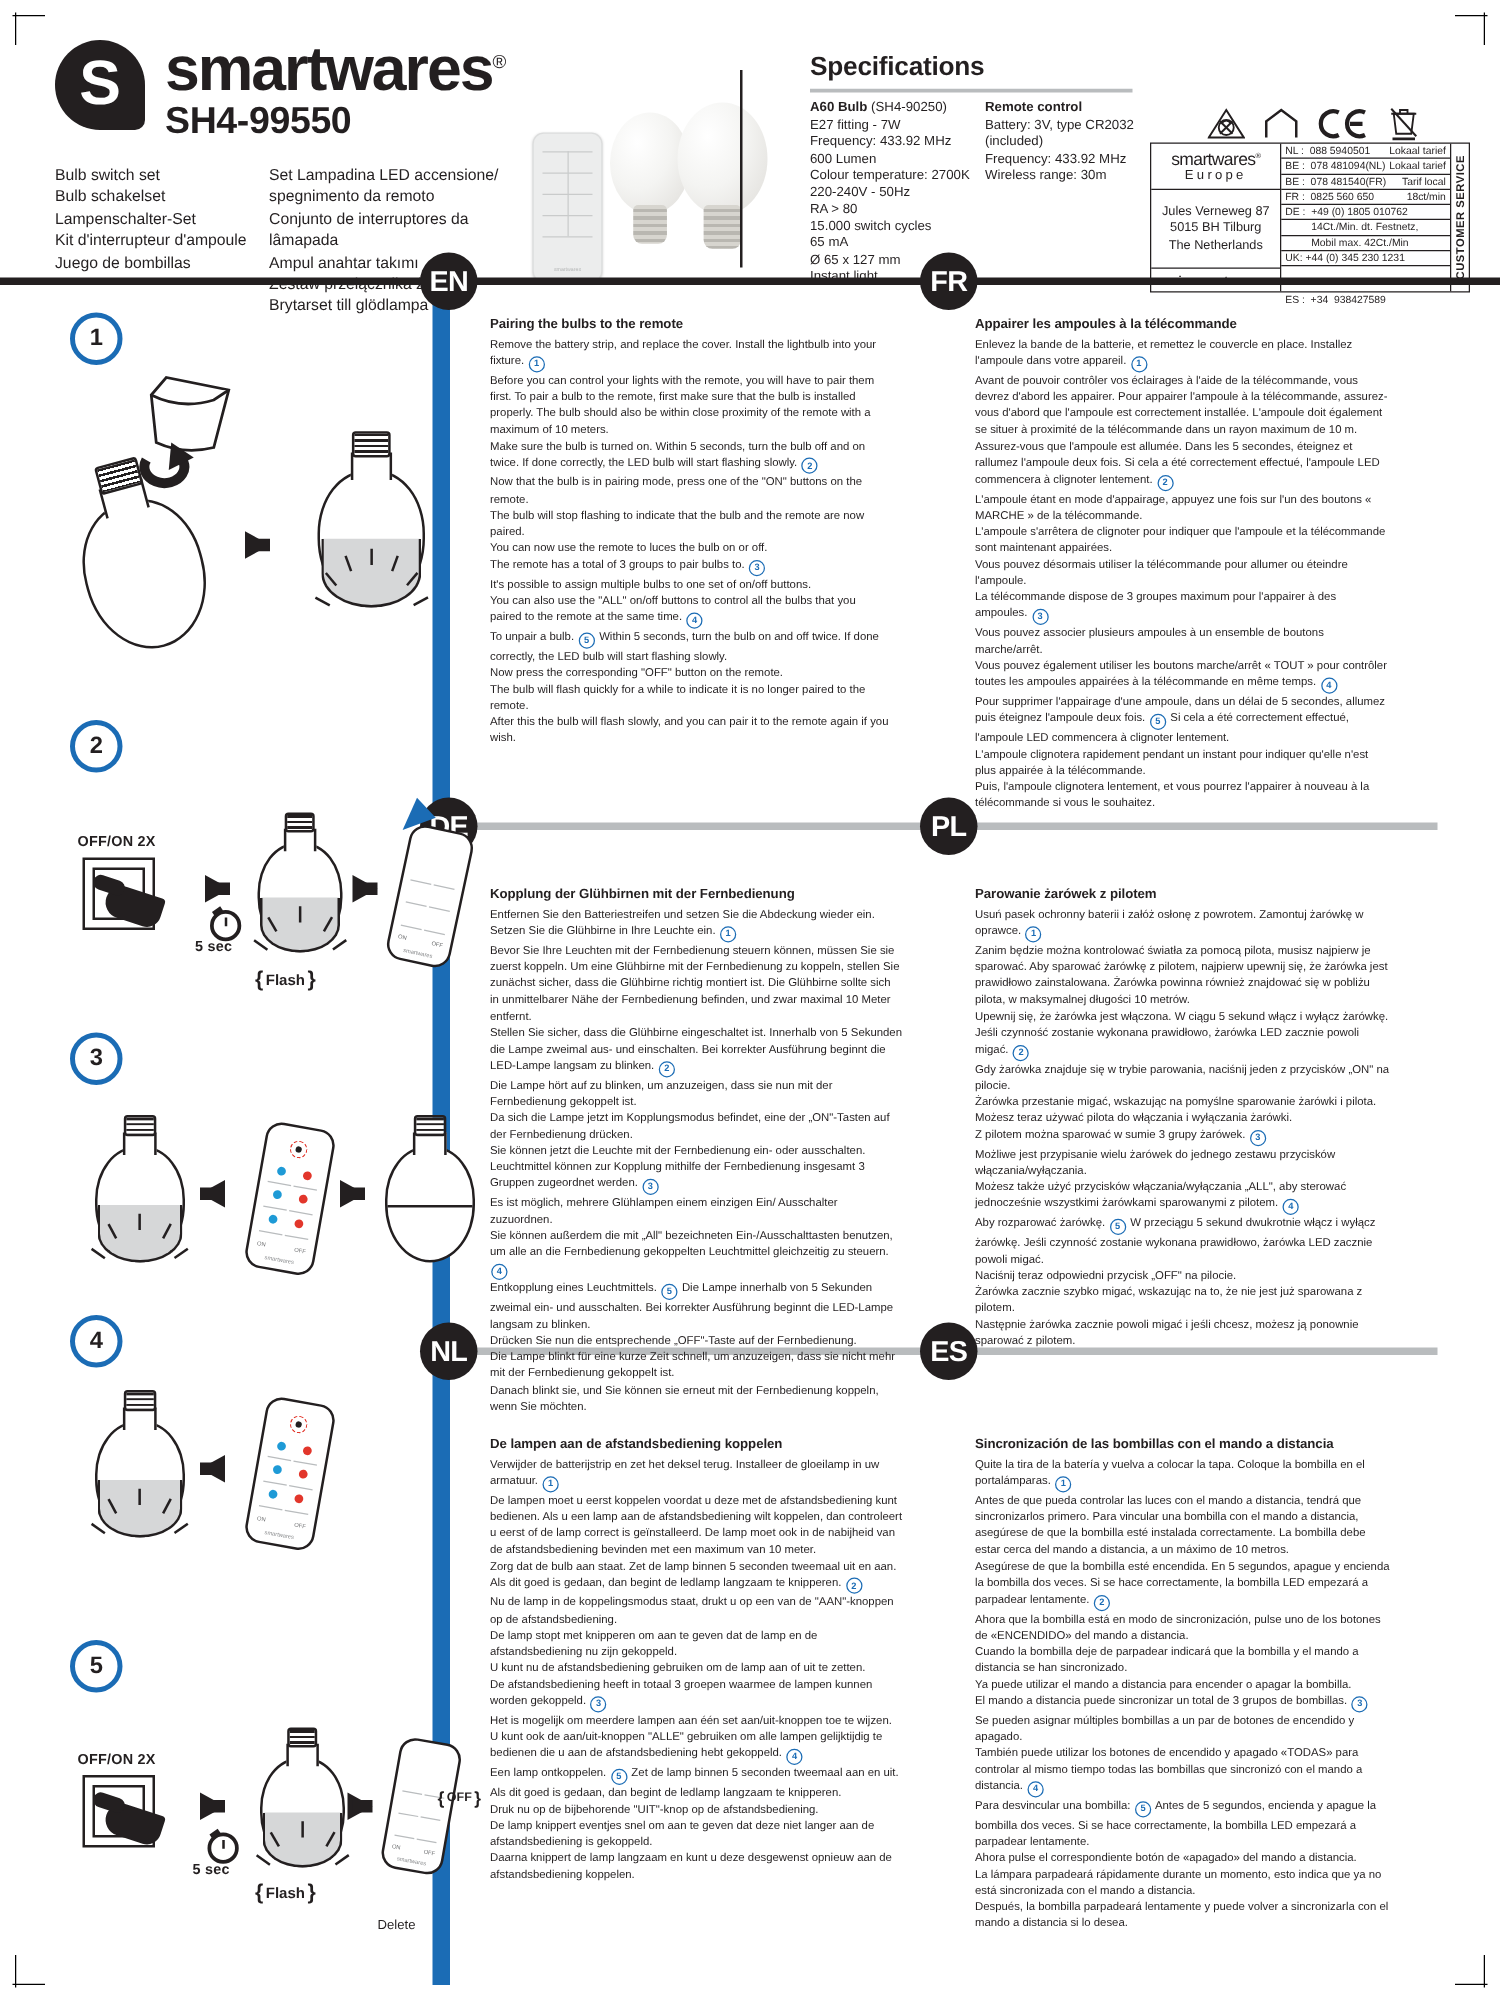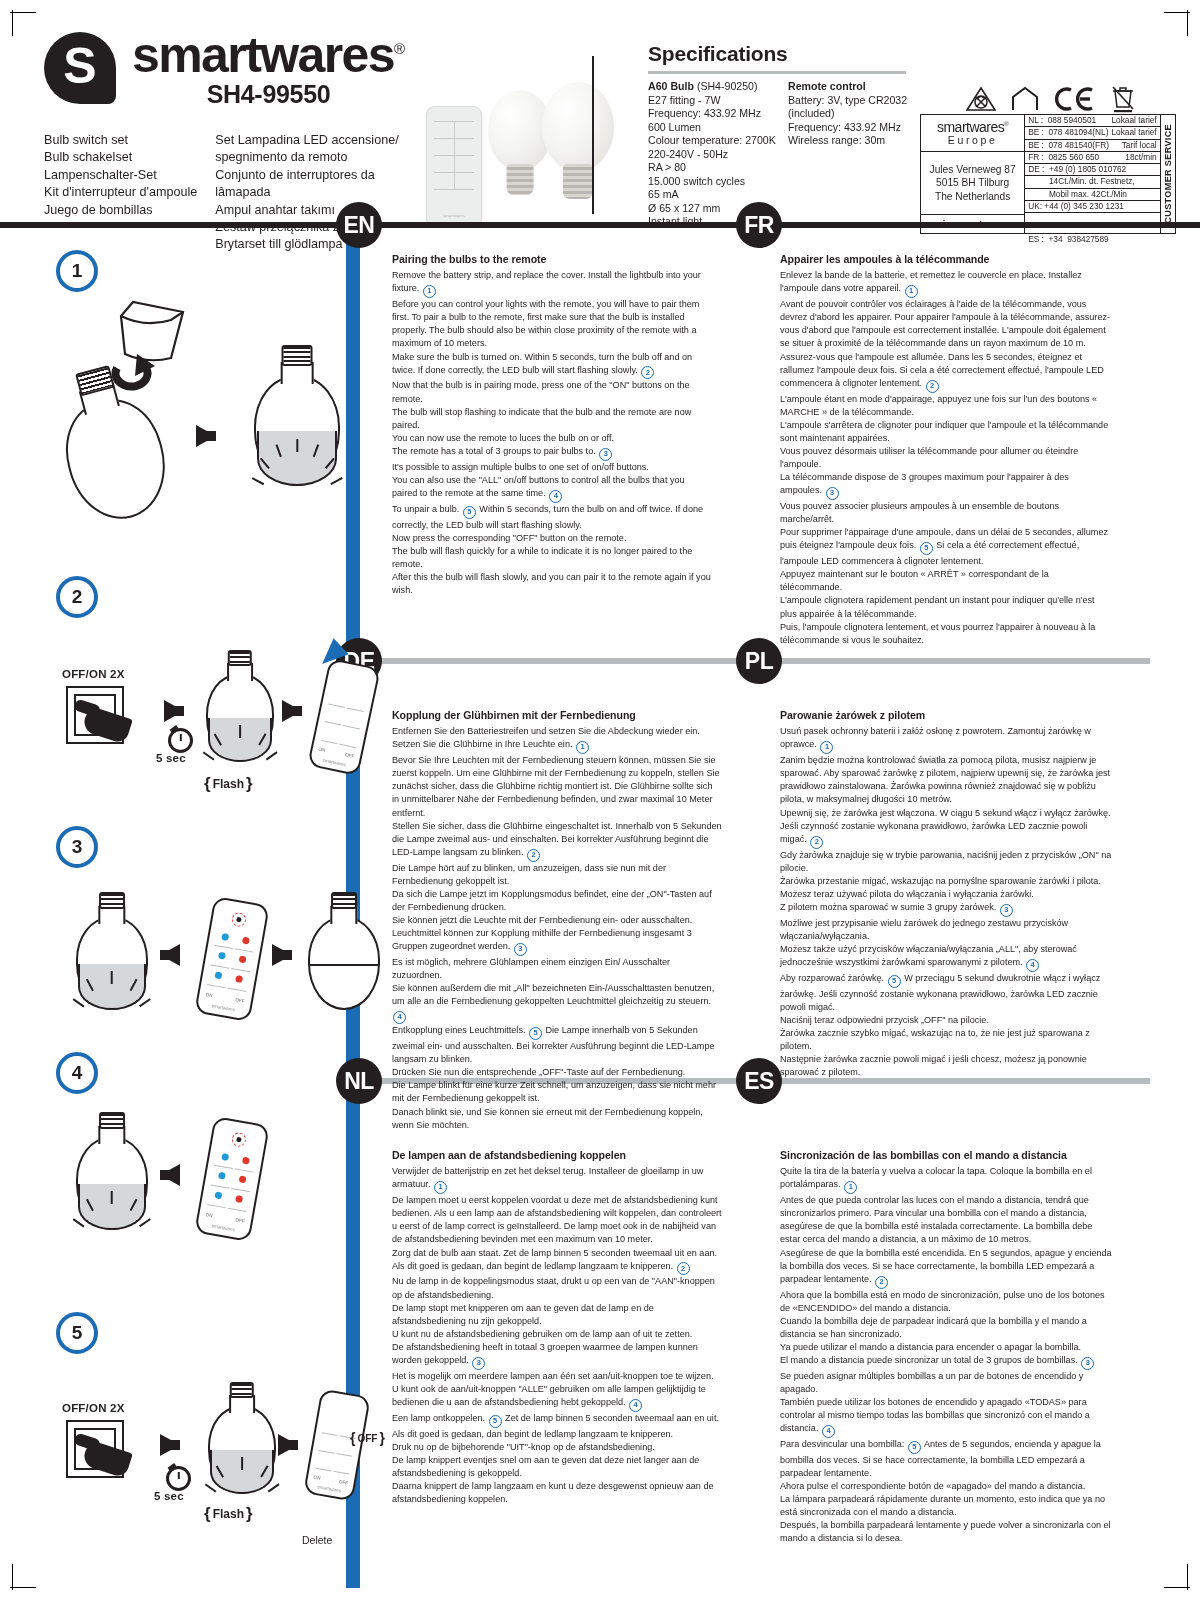--- a/index.html
+++ b/index.html
@@ -13,21 +13,21 @@
 
   
   .header{position:absolute;left:36px;top:28px;width:1126px;height:186px;}
   .logo-wrap{position:absolute;left:8px;top:4px;display:flex;align-items:flex-start;}
   .logo-mark{width:72px;height:72px;background:#231f20;border-radius:50% 50% 8px 50%;
              display:flex;align-items:center;justify-content:center;}
   .logo-mark span{color:#fff;font-size:50px;font-weight:bold;line-height:1;margin-top:-4px;}
   .brand-block{margin-left:16px;}
   .brand{font-size:50px;font-weight:bold;letter-spacing:-1.6px;line-height:.92;color:#231f20;position:relative;}
   .brand .reg{font-size:15px;vertical-align:super;font-weight:normal;letter-spacing:0;}
-  .model{font-size:25px;font-weight:bold;letter-spacing:-.3px;margin-top:2px;text-align:center;}
+  .model{font-size:30px;font-weight:bold;letter-spacing:-.3px;margin-top:2px;}
 
   .desc{position:absolute;left:8px;top:104px;display:flex;gap:18px;font-size:12.6px;line-height:1.38;color:#231f20;}
   .desc div{white-space:pre-line;}
   .desc .col2{width:215px;}
 
   
   .photo-area{position:absolute;left:386px;top:34px;width:195px;height:175px;}
   .remote-photo{position:absolute;left:4px;top:44px;width:54px;height:118px;background:#eceded;
                 border-radius:9px;border:1px solid #dcdddd;box-shadow:0 1px 2px rgba(0,0,0,.14);}
   .remote-photo .grid{position:absolute;left:7px;top:14px;width:40px;height:70px;}
@@ -561,22 +561,22 @@
   <div class="txtcol" id="col-fr" style="left:780px;top:252px;width:332px;">
       <h3>Appairer les ampoules à la télécommande</h3>
       <p><span>Enlevez la bande de la batterie, et remettez le couvercle en place. Installez l'ampoule dans votre appareil.</span> <span class="num">1</span></p>
       <p><span>Avant de pouvoir contrôler vos éclairages à l'aide de la télécommande, vous devrez d'abord les appairer. Pour appairer l'ampoule à la télécommande, assurez-vous d'abord que l'ampoule est correctement installée. L'ampoule doit également se situer à proximité de la télécommande dans un rayon maximum de 10 m.</span></p>
       <p><span>Assurez-vous que l'ampoule est allumée. Dans les 5 secondes, éteignez et rallumez l'ampoule deux fois. Si cela a été correctement effectué, l'ampoule LED commencera à clignoter lentement.</span> <span class="num">2</span></p>
       <p><span>L'ampoule étant en mode d'appairage, appuyez une fois sur l'un des boutons « MARCHE » de la télécommande.</span></p>
       <p><span>L'ampoule s'arrêtera de clignoter pour indiquer que l'ampoule et la télécommande sont maintenant appairées.</span></p>
       <p><span>Vous pouvez désormais utiliser la télécommande pour allumer ou éteindre l'ampoule.</span></p>
       <p><span>La télécommande dispose de 3 groupes maximum pour l'appairer à des ampoules.</span> <span class="num">3</span></p>
       <p><span>Vous pouvez associer plusieurs ampoules à un ensemble de boutons marche/arrêt.</span></p>
+      <p><span>Vous pouvez également utiliser les boutons marche/arrêt « TOUT » pour contrôler toutes les ampoules appairées à la télécommande en même temps.</span> <span class="num">4</span></p>
       <p><span>Pour supprimer l'appairage d'une ampoule, dans un délai de 5 secondes, allumez puis éteignez l'ampoule deux fois.</span> <span class="num">5</span><span> Si cela a été correctement effectué, l'ampoule LED commencera à clignoter lentement.</span></p>
-      <p><span>Appuyez maintenant sur le bouton « ARRÊT » correspondant de la télécommande.</span></p>
       <p><span>L'ampoule clignotera rapidement pendant un instant pour indiquer qu'elle n'est plus appairée à la télécommande.</span></p>
       <p><span>Puis, l'ampoule clignotera lentement, et vous pourrez l'appairer à nouveau à la télécommande si vous le souhaitez.</span></p>
     </div>
   <div class="txtcol" id="col-de" style="left:392px;top:708px;width:330px;">
       <h3>Kopplung der Glühbirnen mit der Fernbedienung</h3>
       <p><span>Entfernen Sie den Batteriestreifen und setzen Sie die Abdeckung wieder ein. Setzen Sie die Glühbirne in Ihre Leuchte ein.</span> <span class="num">1</span></p>
       <p><span>Bevor Sie Ihre Leuchten mit der Fernbedienung steuern können, müssen Sie sie zuerst koppeln. Um eine Glühbirne mit der Fernbedienung zu koppeln, stellen Sie zunächst sicher, dass die Glühbirne richtig montiert ist. Die Glühbirne sollte sich in unmittelbarer Nähe der Fernbedienung befinden, und zwar maximal 10 Meter entfernt.</span></p>
       <p><span>Stellen Sie sicher, dass die Glühbirne eingeschaltet ist. Innerhalb von 5 Sekunden die Lampe zweimal aus- und einschalten. Bei korrekter Ausführung beginnt die LED-Lampe langsam zu blinken.</span> <span class="num">2</span></p>
       <p><span>Die Lampe hört auf zu blinken, um anzuzeigen, dass sie nun mit der Fernbedienung gekoppelt ist.</span></p>
       <p><span>Da sich die Lampe jetzt im Kopplungsmodus befindet, eine der „ON"-Tasten auf der Fernbedienung drücken.</span></p>

